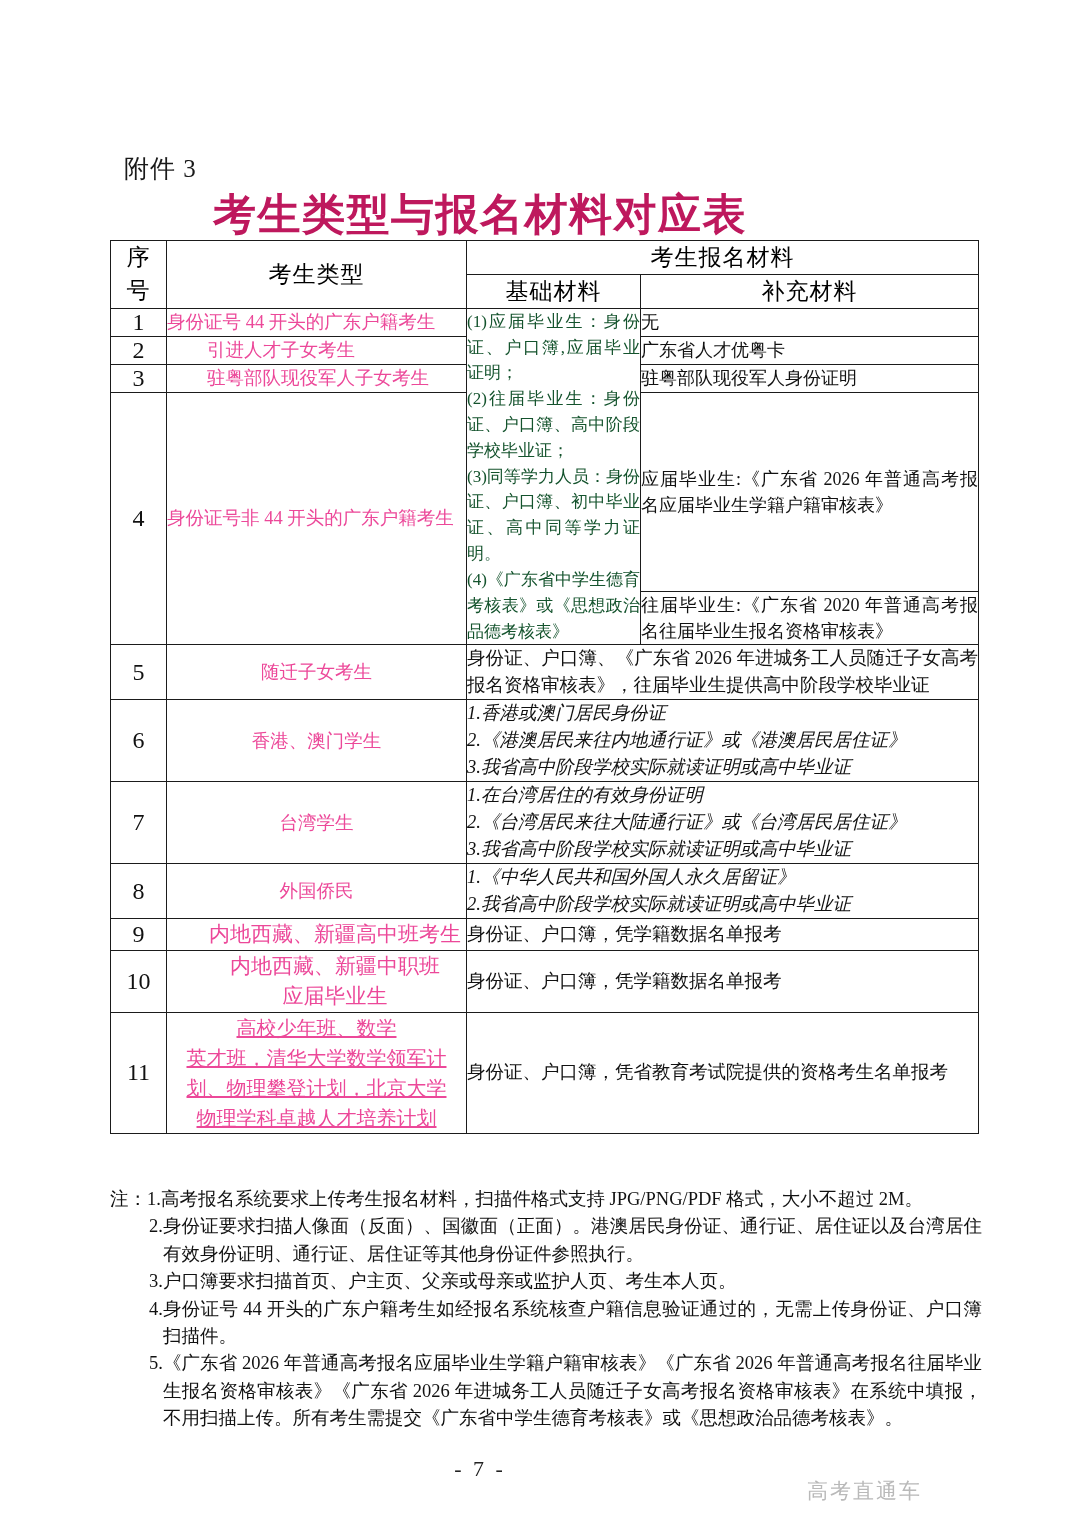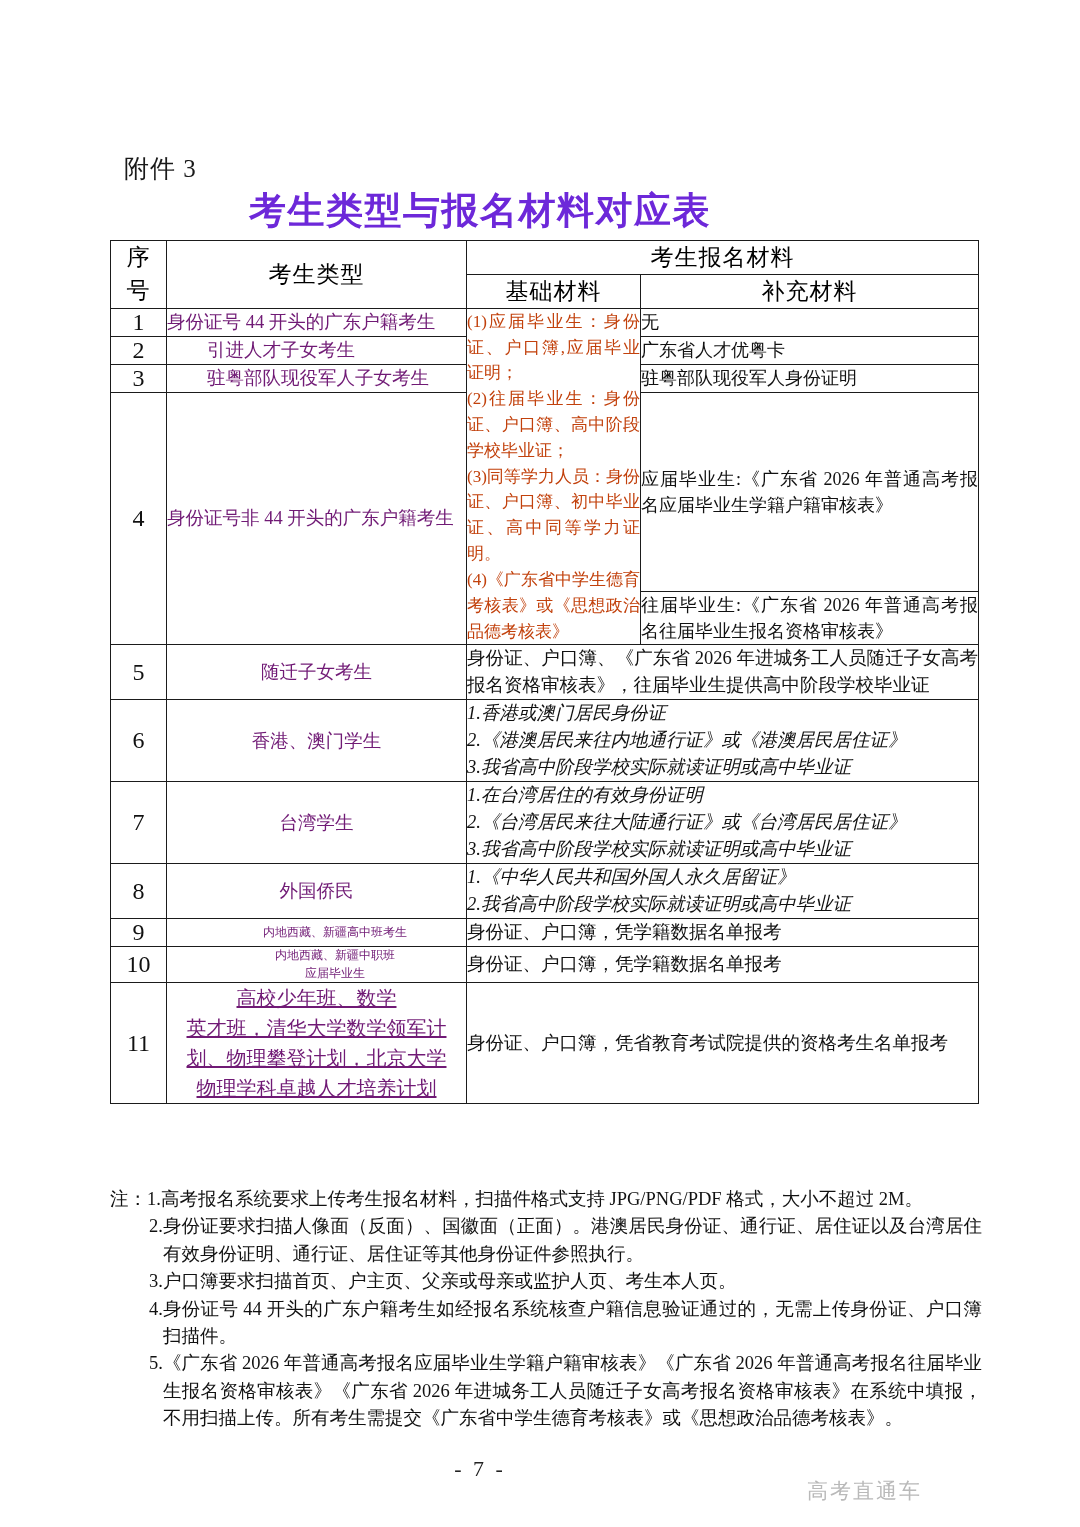--- a/index.html
+++ b/index.html
@@ -32,25 +32,25 @@
     letter-spacing: 1px;
     color: #1a1a1a;
   }
 
   .doc-title {
     position: absolute;
     left: 0;
     right: 0;
     top: 186px;
     text-align: center;
-    font-size: 37px;
+    font-size: 43px;
     font-weight: bold;
     letter-spacing: 1.5px;
     font-family: "Liberation Sans", "DejaVu Sans", sans-serif;
-    color: #6d28d9;
+    color: #be185d;
   }
 
   
   .tbl-wrap {
     position: absolute;
     left: 110px;
     top: 240px;
     width: 868px;
   }
   table.main {
@@ -85,37 +85,37 @@
   .idx {
     text-align: center;
     font-size: 24px;
     color: #111;
   }
 
   .cell {
     font-size: 18.5px;
     line-height: 1.42;
     padding: 7px 8px;
-    color: #701a75;
+    color: #ec4899;
     margin-left: 14px;
   }
   .cell.ctr { text-align: center; }
   .cell.lft { text-align: left; padding-left: 40px; }
   .cell.jst { text-align: justify; text-justify: inter-ideograph; }
-  .cell.small { font-size: 12px; line-height: 1.45; padding-left: 37px; }
+  .cell.small { font-size: 21px; line-height: 1.45; padding-left: 37px; }
   .cell.tiny { font-size: 20px; line-height: 1.5; text-decoration: underline; }
 
   .basic-cell {
     font-size: 17px;
     line-height: 1.52;
     padding: 5px 6px;
     text-align: justify;
     text-justify: inter-ideograph;
     vertical-align: top;
-    color: #c2410c;
+    color: #14532d;
   }
   .basic-cell p { margin: 0; }
 
   .supp-cell {
     font-size: 18px;
     line-height: 1.45;
     padding: 6px 8px;
     text-align: justify;
     text-justify: inter-ideograph;
     vertical-align: middle;
@@ -241,21 +241,21 @@
           <td class="supp-cell">驻粤部队现役军人身份证明</td>
         </tr>
 
         <tr>
           <td class="idx" rowspan="2">4</td>
           <td class="cell jst" rowspan="2">身份证号非 44 开头的广东户籍考生</td>
           <td class="supp-cell">应届毕业生:《广东省 2026 年普通高考报名应届毕业生学籍户籍审核表》</td>
         </tr>
 
         <tr>
-          <td class="supp-cell">往届毕业生:《广东省 2026 年普通高考报名往届毕业生报名资格审核表》</td>
+          <td class="supp-cell">往届毕业生:《广东省 2020 年普通高考报名往届毕业生报名资格审核表》</td>
         </tr>
 
         <tr>
           <td class="idx">5</td>
           <td class="cell ctr">随迁子女考生</td>
           <td class="mat-cell" colspan="2">身份证、户口簿、《广东省 2026 年进城务工人员随迁子女高考报名资格审核表》，往届毕业生提供高中阶段学校毕业证</td>
         </tr>
 
         <tr>
           <td class="idx">6</td>

